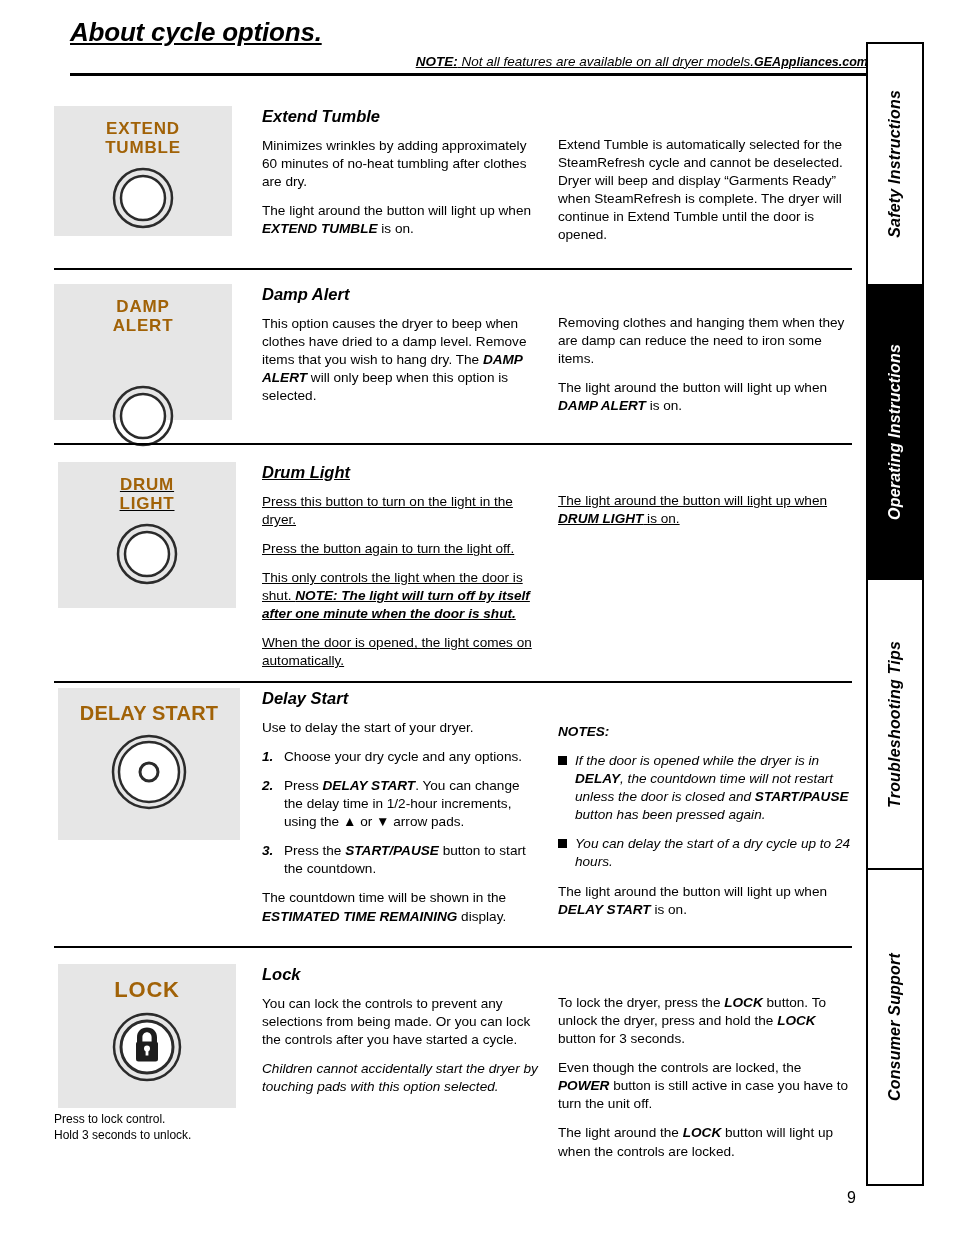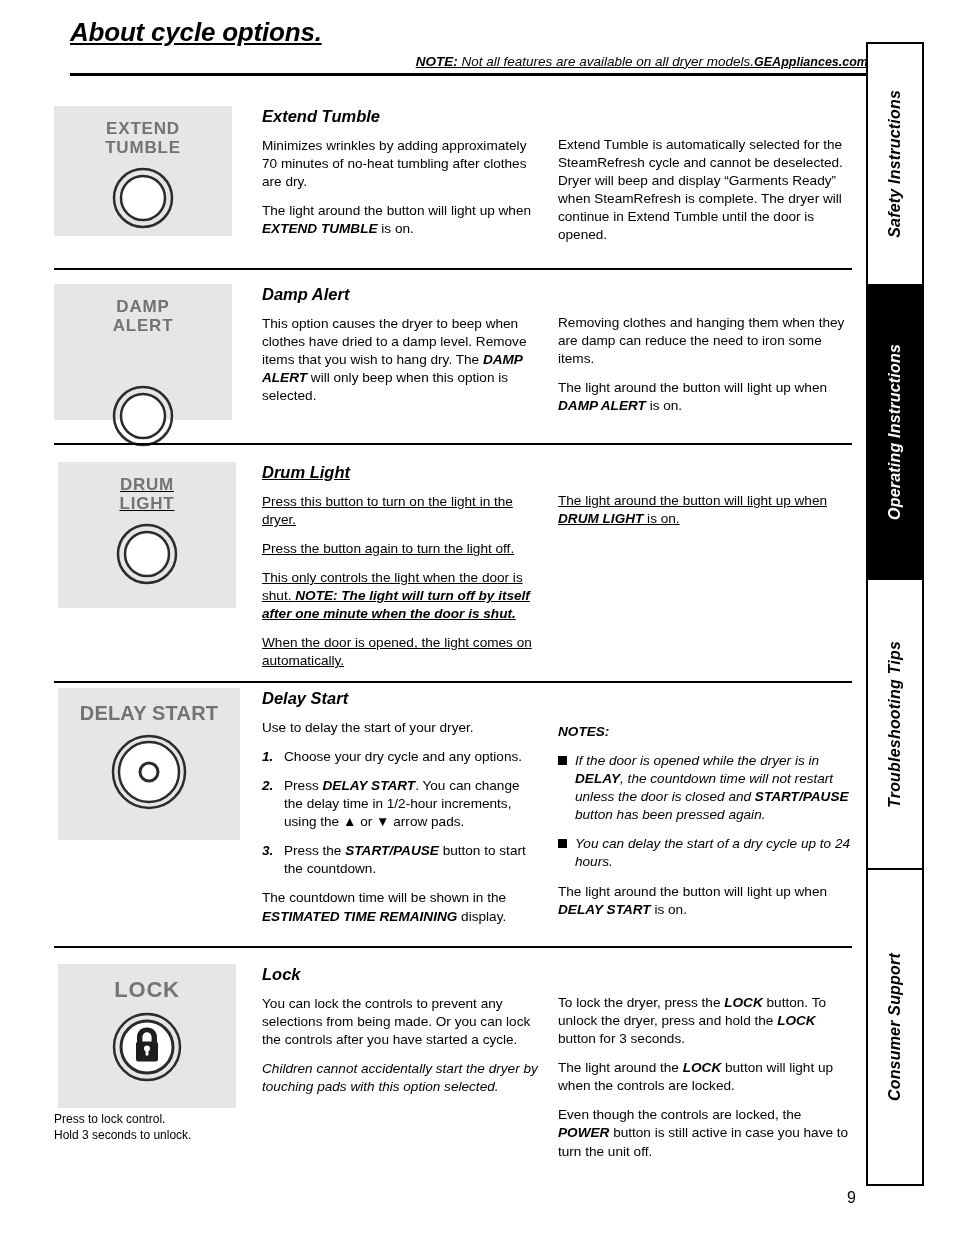--- a/index.html
+++ b/index.html
@@ -70,21 +70,21 @@
     flex-direction: column;
     align-items: center;
     justify-content: flex-start;
   }
   .ctl-label {
     font-size: 17px;
     font-weight: bold;
     letter-spacing: 0.8px;
     text-align: center;
     line-height: 1.1;
-    color: #737373;
+    color: #a16207;
     margin-top: 14px;
     white-space: pre-line;
   }
   .ctl-label.smallcaps { font-size: 20px; letter-spacing: 0.2px; }
   .ctl-knob { margin-top: 10px; margin-bottom: 14px; }
 
   .caption {
     font-size: 12px;
     line-height: 1.32;
     margin-top: 4px;
@@ -222,21 +222,21 @@
             <svg width="62" height="62" viewBox="0 0 62 62">
               <ellipse cx="31" cy="31" rx="29" ry="29" fill="none" stroke="#2b2b2b" stroke-width="2.5"></ellipse>
               <ellipse cx="31" cy="31" rx="22" ry="22" fill="#ffffff" stroke="#2b2b2b" stroke-width="2.5"></ellipse>
             </svg>
           </div>
         </div>
       </div>
 
       <div class="col col-mid">
         <div class="sec-head">Extend Tumble</div>
-        <p>Minimizes wrinkles by adding approximately 70 minutes of no-heat tumbling after clothes are dry.</p>
+        <p>Minimizes wrinkles by adding approximately 60 minutes of no-heat tumbling after clothes are dry.</p>
         <p>The light around the button will light up when <span class="bi">EXTEND TUMBLE</span> is on.</p>
       </div>
 
       <div class="col col-right">
         <p style="margin-top:30px;">Extend Tumble is automatically selected for the SteamRefresh cycle and cannot be deselected. Dryer will beep and display “Garments Ready” when SteamRefresh is complete. The dryer will continue in Extend Tumble until the door is opened.</p>
       </div>
     </div>
   </div>
   <div class="divider" style="top:268px;"></div>
 
@@ -357,22 +357,22 @@
       </div>
 
       <div class="col col-mid">
         <div class="sec-head">Lock</div>
         <p>You can lock the controls to prevent any selections from being made. Or you can lock the controls after you have started a cycle.</p>
         <p class="it">Children cannot accidentally start the dryer by touching pads with this option selected.</p>
       </div>
 
       <div class="col col-right">
         <p style="margin-top:30px;">To lock the dryer, press the <span class="bi">LOCK</span> button. To unlock the dryer, press and hold the <span class="bi">LOCK</span> button for 3 seconds.</p>
+        <p>Even though the controls are locked, the <span class="bi">POWER</span> button is still active in case you have to turn the unit off.</p>
         <p>The light around the <span class="bi">LOCK</span> button will light up when the controls are locked.</p>
-        <p>Even though the controls are locked, the <span class="bi">POWER</span> button is still active in case you have to turn the unit off.</p>
       </div>
     </div>
   </div>
 
   <div class="sidebar">
     <div class="tab tab-safety">
       <span class="tab-text">Safety Instructions</span>
     </div>
     <div class="tab tab-operating active">
       <span class="tab-text">Operating Instructions</span>

